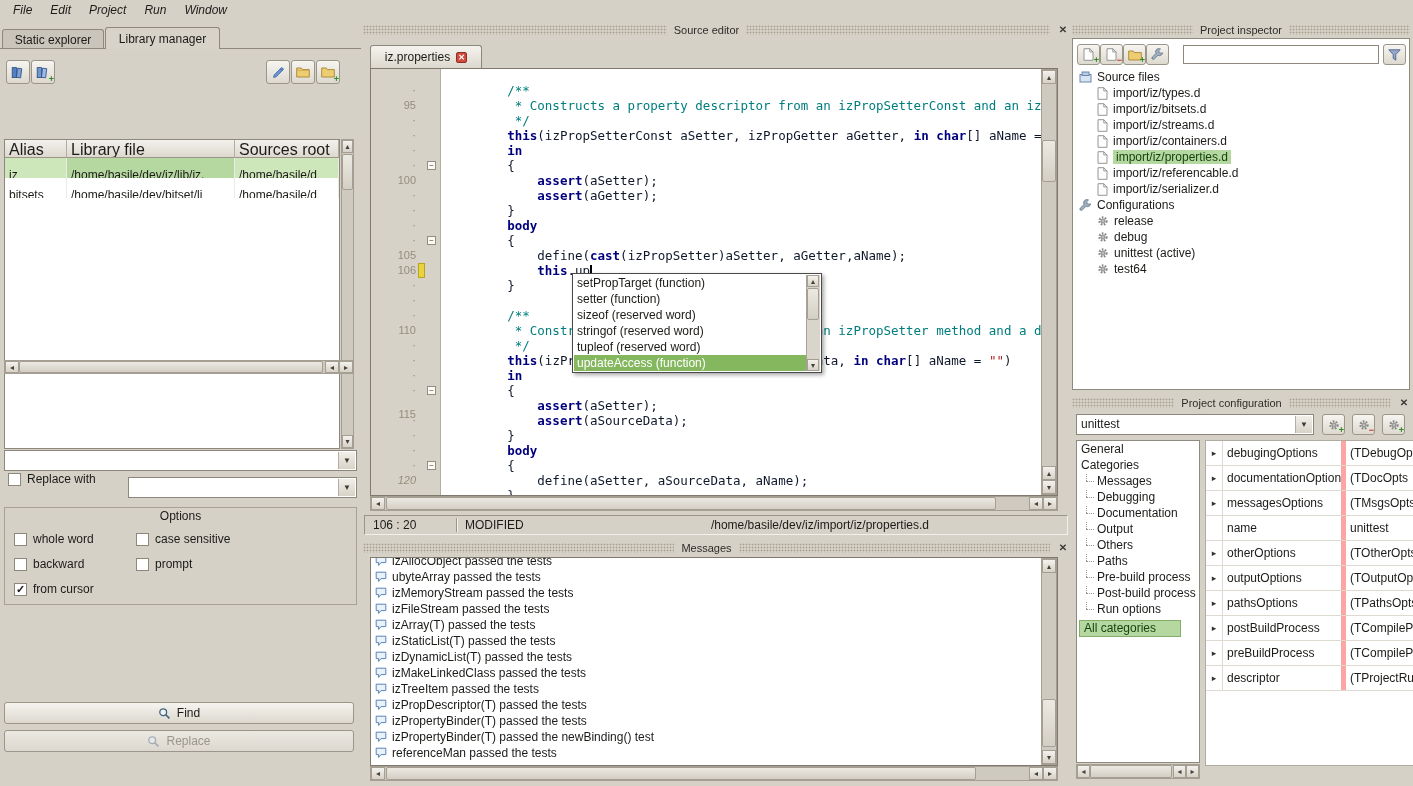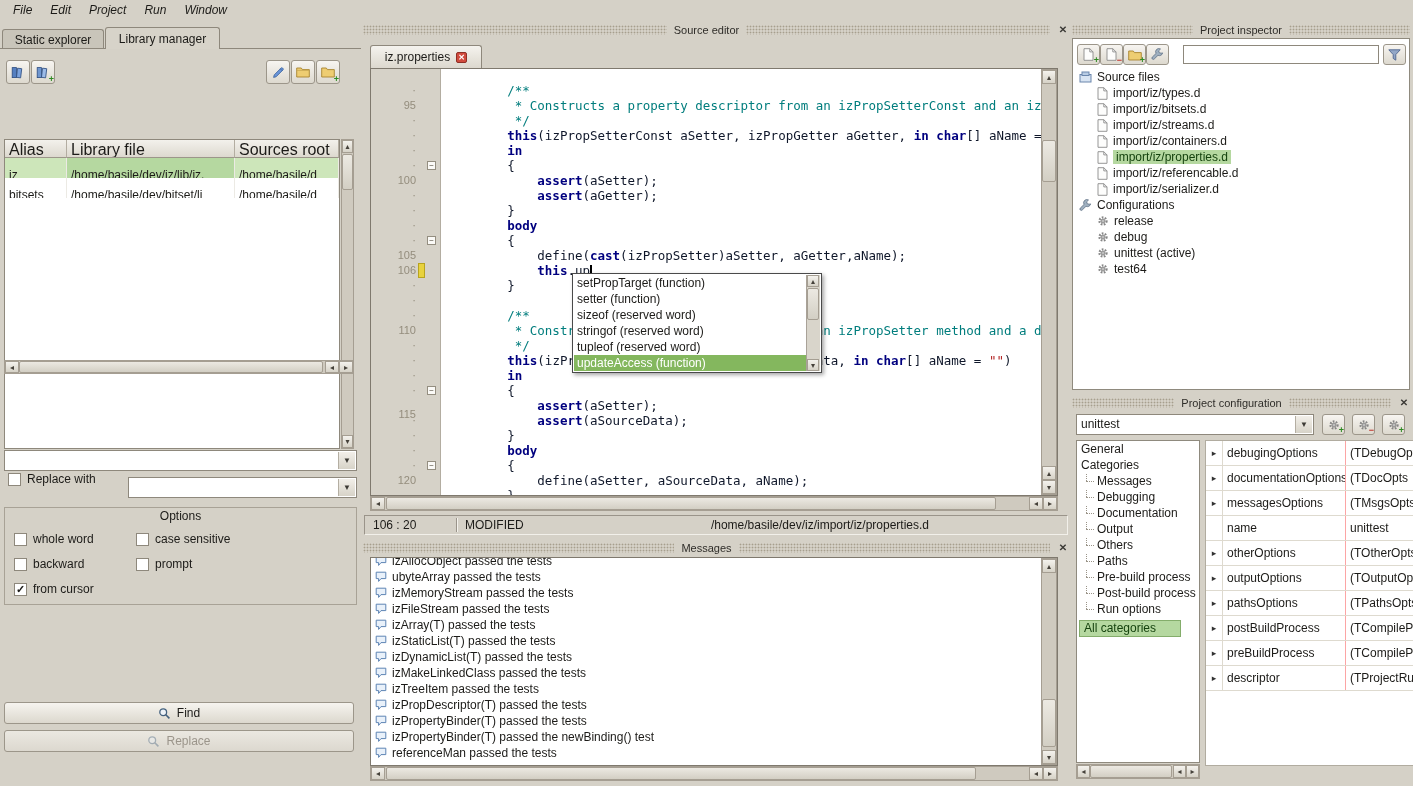--- a/index.html
+++ b/index.html
@@ -150,21 +150,21 @@
                          border-top:1px dotted #9a9488; }
   #allcats { width:102px; height:17px; background:#b5d8a0; border:1px solid #84ad6b;
              margin:3px 0 0 2px; font-size:12px; line-height:15px; padding-left:4px;
              color:#15430e; }
 
   #pgrid { position:absolute; left:1205px; top:440px; width:209px; height:326px;
            background:#fff; border:1px solid #b1aca0; overflow:hidden; }
   .prow { display:flex; height:25px; border-bottom:1px solid #dedacf; }
   .prow .pexp { width:17px; border-right:1px solid #dedacf; text-align:center; font-size:9px;
                 color:#333; line-height:24px; }
-  .prow .pname { width:123px; padding:0 4px; line-height:24px; border-right:1px solid #fca5a5;
+  .prow .pname { width:123px; padding:0 4px; line-height:24px; border-right:5px solid #fca5a5;
                  overflow:hidden; white-space:nowrap; }
   .prow .pval { flex:1; padding:0 4px; line-height:24px; overflow:hidden; white-space:nowrap; }
 
   svg { display:block; }
   input { font-family:"Liberation Sans",sans-serif; font-size:12px; outline:none; }
 </style>
 </head>
 <body>
 
 <div id="root">
@@ -374,21 +374,21 @@
         <div class="lnum" style="top: 284px;">·</div>
         <div class="lnum" style="top: 299px;">·</div>
         <div class="lnum" style="top: 314px;">·</div>
         <div class="foldbox" style="top: 317px;">−</div>
         <div class="lnum" style="top: 329px; margin-top: 9px;">115</div>
         <div class="lnum" style="top: 344px;">·</div>
         <div class="lnum" style="top: 359px;">·</div>
         <div class="lnum" style="top: 374px;">·</div>
         <div class="lnum" style="top: 389px;">·</div>
         <div class="foldbox" style="top: 392px;">−</div>
-        <div class="lnum" style="top: 404px;">120</div>
+        <div class="lnum" style="top: 404px; font-style: italic;">120</div>
         <div class="lnum" style="top: 419px;">·</div>
       </div>
     <div id="code-lines">
         <div class="cline" style="top: 14px;"><span class="tk-c">        /**</span></div>
         <div class="cline" style="top: 29px;"><span class="tk-c">         * Constructs a property descriptor from an izPropSetterConst and an izPropGetter.</span></div>
         <div class="cline" style="top: 44px;"><span class="tk-c">         */</span></div>
         <div class="cline" style="top: 59px;"><span class="tk-p">        </span><span class="tk-k">this</span><span class="tk-p">(izPropSetterConst aSetter, izPropGetter aGetter, </span><span class="tk-k">in</span><span class="tk-p"> </span><span class="tk-k">char</span><span class="tk-p">[] aName = </span></div>
         <div class="cline" style="top: 74px;"><span class="tk-p">        </span><span class="tk-k">in</span></div>
         <div class="cline" style="top: 89px;"><span class="tk-p">        {</span></div>
         <div class="cline" style="top: 104px;"><span class="tk-p">            </span><span class="tk-k">assert</span><span class="tk-p">(aSetter);</span></div>

